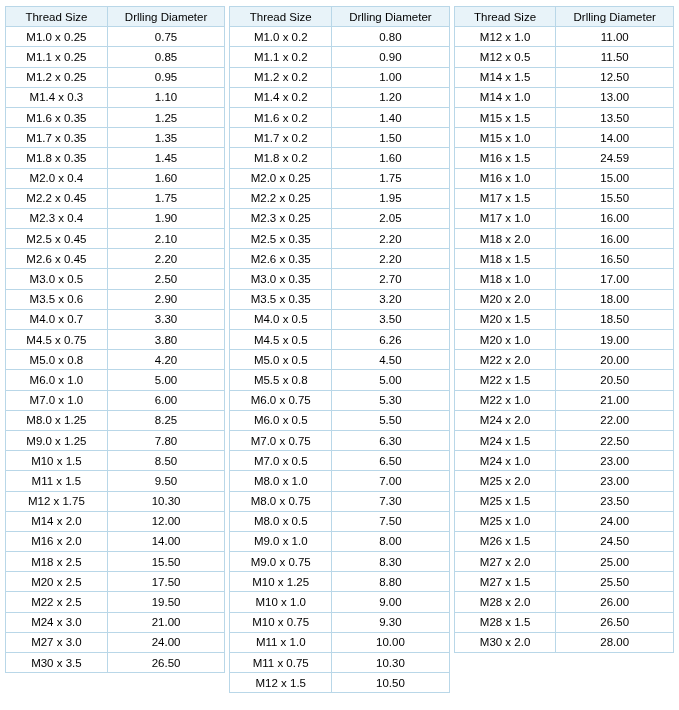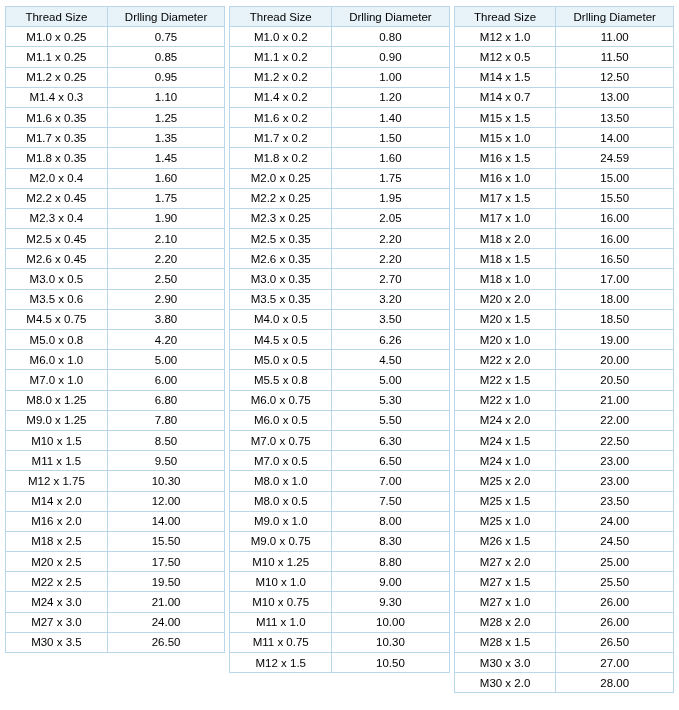--- a/index.html
+++ b/index.html
@@ -118,38 +118,42 @@
         </tr>
         <tr>
           <td class="thread col-thread">M3.0 x 0.5</td>
           <td class="dia col-dia">2.50</td>
         </tr>
         <tr>
           <td class="thread col-thread">M3.5 x 0.6</td>
           <td class="dia col-dia">2.90</td>
         </tr>
         <tr>
+          <td class="thread col-thread">M4.0 x 0.7</td>
+          <td class="dia col-dia">3.30</td>
+        </tr>
+        <tr>
           <td class="thread col-thread">M4.5 x 0.75</td>
           <td class="dia col-dia">3.80</td>
         </tr>
         <tr>
           <td class="thread col-thread">M5.0 x 0.8</td>
           <td class="dia col-dia">4.20</td>
         </tr>
         <tr>
           <td class="thread col-thread">M6.0 x 1.0</td>
           <td class="dia col-dia">5.00</td>
         </tr>
         <tr>
           <td class="thread col-thread">M7.0 x 1.0</td>
           <td class="dia col-dia">6.00</td>
         </tr>
         <tr>
           <td class="thread col-thread">M8.0 x 1.25</td>
-          <td class="dia col-dia">6.80</td>
+          <td class="dia col-dia">8.25</td>
         </tr>
         <tr>
           <td class="thread col-thread">M9.0 x 1.25</td>
           <td class="dia col-dia">7.80</td>
         </tr>
         <tr>
           <td class="thread col-thread">M10 x 1.5</td>
           <td class="dia col-dia">8.50</td>
         </tr>
         <tr>
@@ -291,20 +295,24 @@
         </tr>
         <tr>
           <td class="thread col-thread">M7.0 x 0.5</td>
           <td class="dia col-dia">6.50</td>
         </tr>
         <tr>
           <td class="thread col-thread">M8.0 x 1.0</td>
           <td class="dia col-dia">7.00</td>
         </tr>
         <tr>
+          <td class="thread col-thread">M8.0 x 0.75</td>
+          <td class="dia col-dia">7.30</td>
+        </tr>
+        <tr>
           <td class="thread col-thread">M8.0 x 0.5</td>
           <td class="dia col-dia">7.50</td>
         </tr>
         <tr>
           <td class="thread col-thread">M9.0 x 1.0</td>
           <td class="dia col-dia">8.00</td>
         </tr>
         <tr>
           <td class="thread col-thread">M9.0 x 0.75</td>
           <td class="dia col-dia">8.30</td>
@@ -352,21 +360,21 @@
         </tr>
         <tr>
           <td class="thread col-thread">M12 x 0.5</td>
           <td class="dia col-dia">11.50</td>
         </tr>
         <tr>
           <td class="thread col-thread">M14 x 1.5</td>
           <td class="dia col-dia">12.50</td>
         </tr>
         <tr>
-          <td class="thread col-thread">M14 x 0.7</td>
+          <td class="thread col-thread">M14 x 1.0</td>
           <td class="dia col-dia">13.00</td>
         </tr>
         <tr>
           <td class="thread col-thread">M15 x 1.5</td>
           <td class="dia col-dia">13.50</td>
         </tr>
         <tr>
           <td class="thread col-thread">M15 x 1.0</td>
           <td class="dia col-dia">14.00</td>
         </tr>
@@ -452,35 +460,27 @@
         </tr>
         <tr>
           <td class="thread col-thread">M27 x 2.0</td>
           <td class="dia col-dia">25.00</td>
         </tr>
         <tr>
           <td class="thread col-thread">M27 x 1.5</td>
           <td class="dia col-dia">25.50</td>
         </tr>
         <tr>
-          <td class="thread col-thread">M27 x 1.0</td>
-          <td class="dia col-dia">26.00</td>
-        </tr>
-        <tr>
           <td class="thread col-thread">M28 x 2.0</td>
           <td class="dia col-dia">26.00</td>
         </tr>
         <tr>
           <td class="thread col-thread">M28 x 1.5</td>
           <td class="dia col-dia">26.50</td>
         </tr>
         <tr>
-          <td class="thread col-thread">M30 x 3.0</td>
-          <td class="dia col-dia">27.00</td>
-        </tr>
-        <tr>
           <td class="thread col-thread">M30 x 2.0</td>
           <td class="dia col-dia">28.00</td>
         </tr>
       </tbody>
   </table>
 
 </div>
 
 </body></html>

